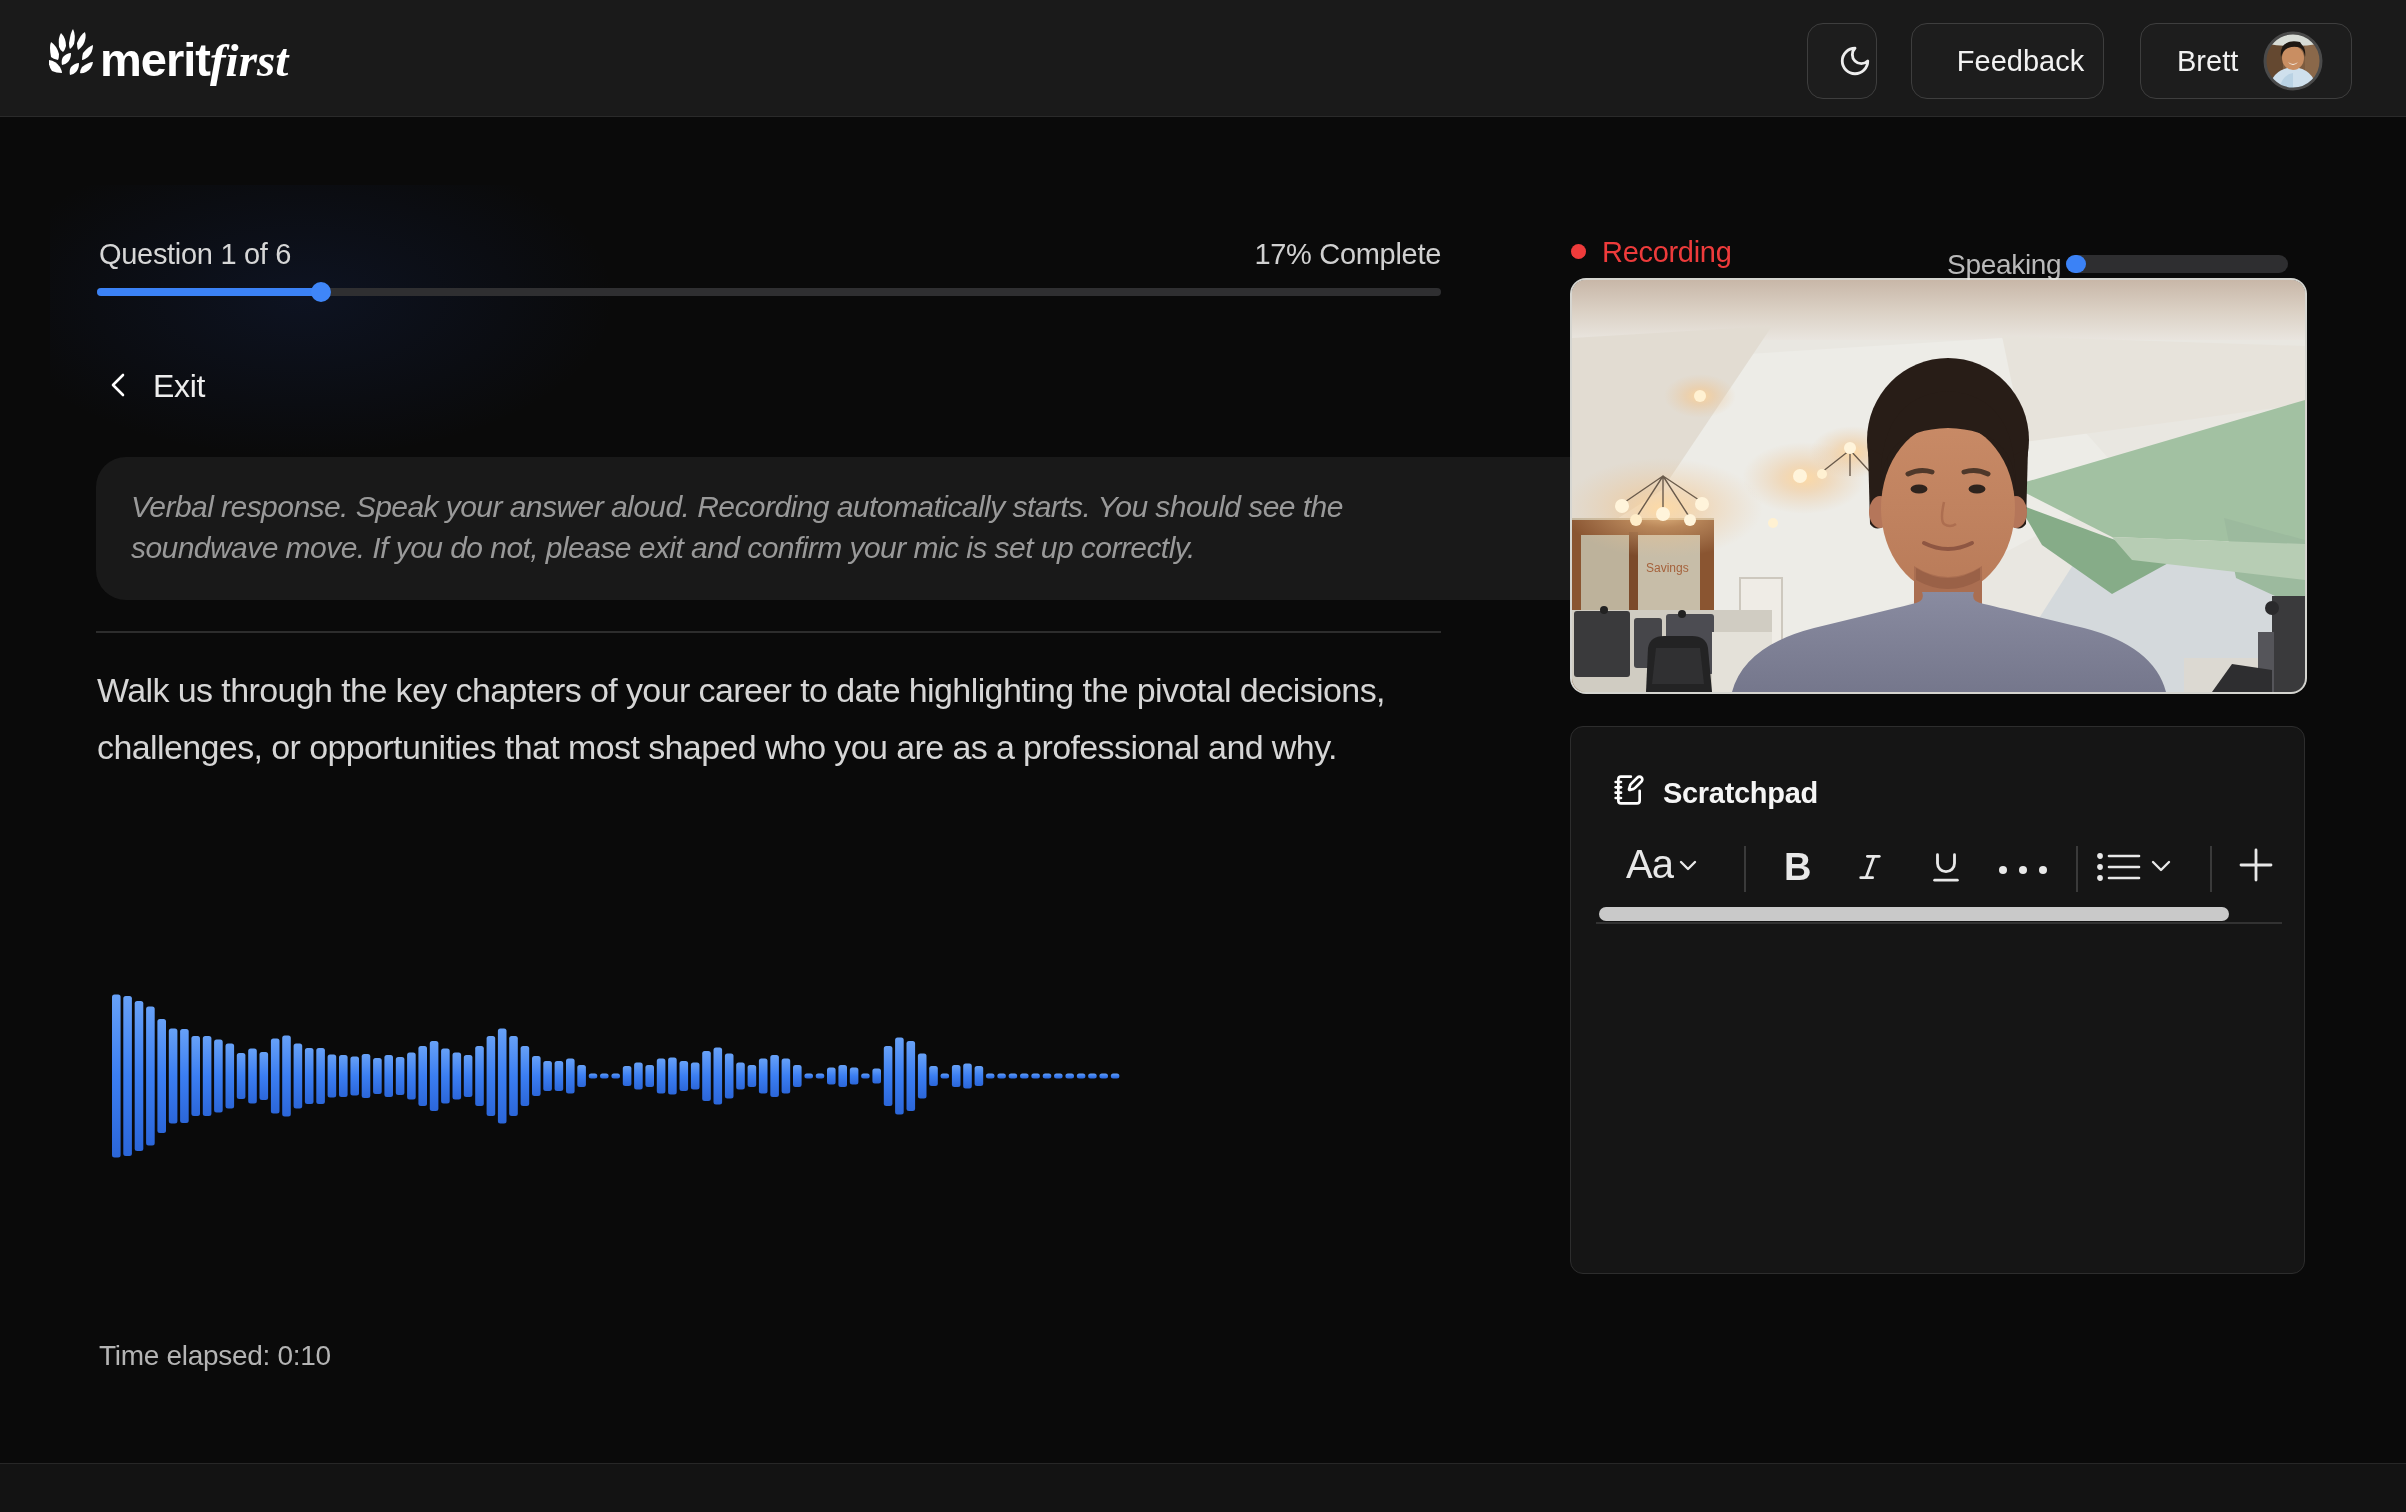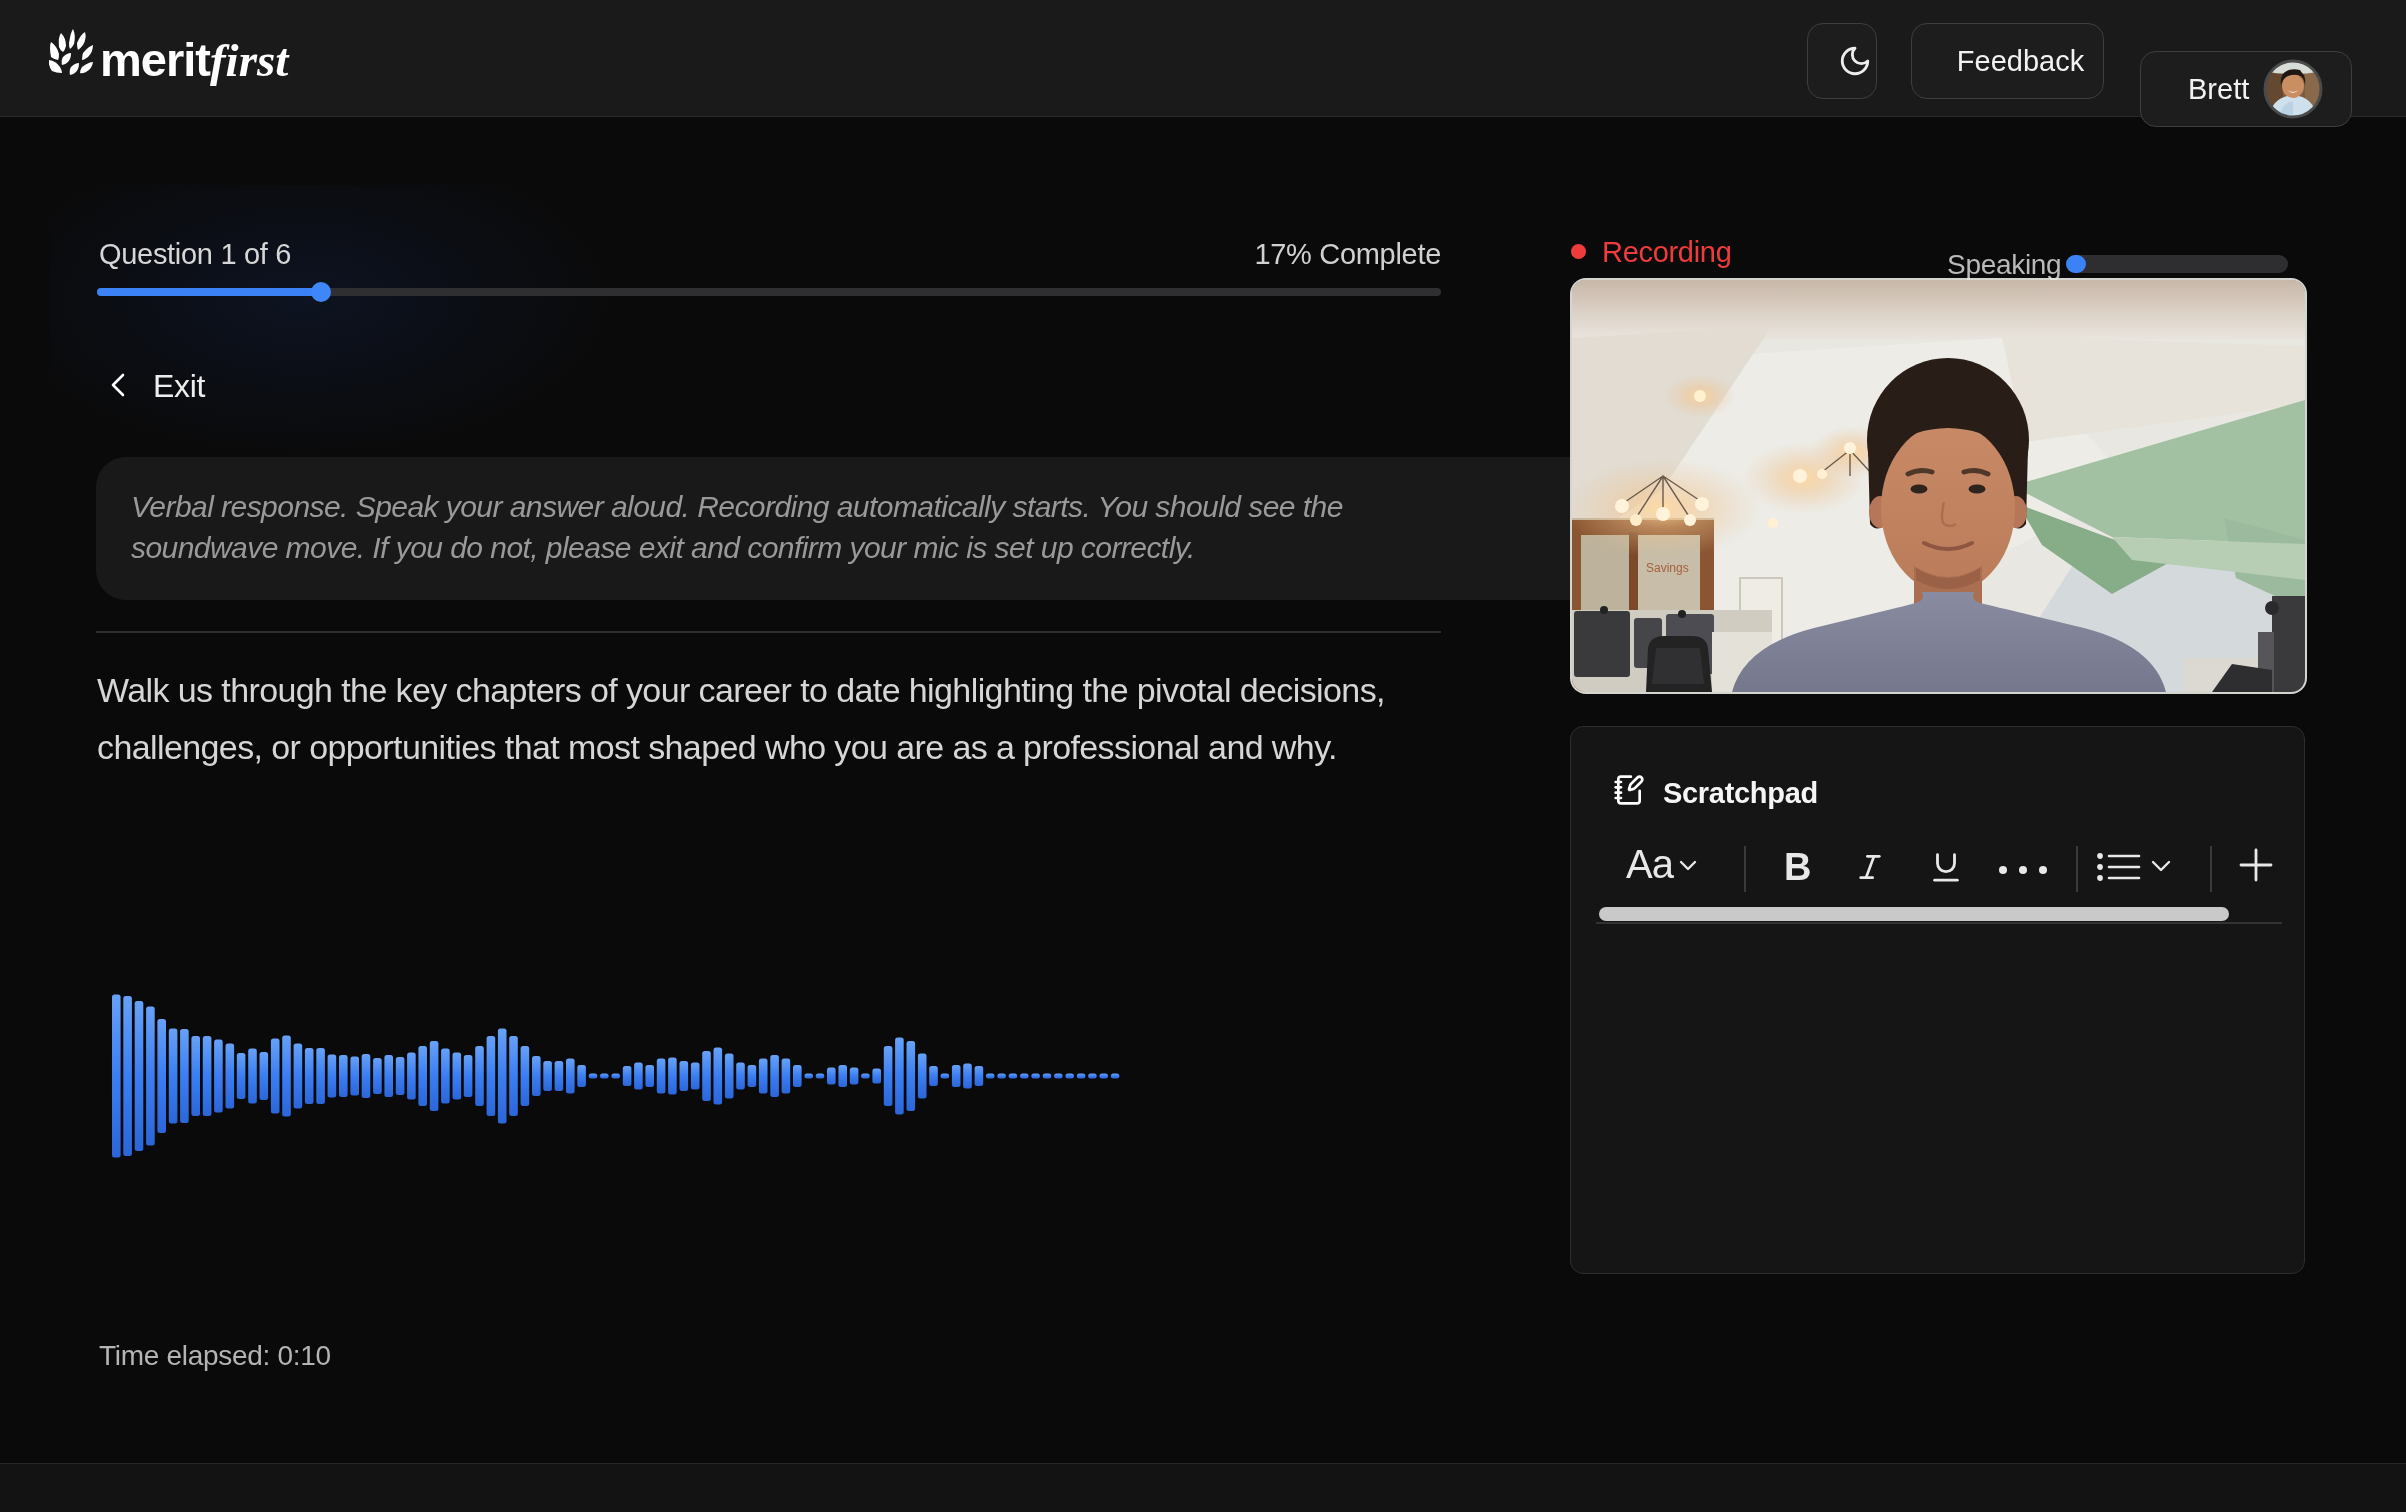--- a/index.html
+++ b/index.html
@@ -342,21 +342,21 @@
  <path d="M22 38 Q26 34 30 34 Q30 40 27 43 Q24 46 21 46 Q20 41 22 38Z"></path>
 </g>
       </svg>
     <div class="abs" style="left:100px; top:32px; font-size:47px; font-weight:bold; color:#fff; letter-spacing:-1px;">merit<span style="font-family:'Liberation Serif',serif; font-style:italic; font-weight:600; letter-spacing:0;">first</span></div>
     <div class="hbtn" style="left:1807px; width:70px;">
       <svg width="34" height="34" viewBox="0 0 24 24" fill="none" stroke="#ededed" stroke-width="2" stroke-linecap="round" stroke-linejoin="round">
           <path d="M12 3a6 6 0 0 0 9 9 9 9 0 1 1-9-9Z"></path>
         </svg>
     </div>
     <div class="hbtn" style="left:1911px; width:193px;">Feedback</div>
-    <div class="hbtn" style="left:2140px; width:212px; justify-content:flex-start; padding-left:47px;margin-top:28px;">Brett
+    <div class="hbtn" style="left:2140px; width:212px; justify-content:flex-start; padding-left:36px;">Brett
       <svg class="abs" style="left:122px; top:7px;" width="60" height="60" viewBox="0 0 60 60">
         <defs>
             <clipPath id="avc">
               <circle cx="30" cy="30" r="28"></circle>
             </clipPath>
           </defs>
         <g clip-path="url(#avc)">
           <rect width="60" height="60" fill="#7d5c40"></rect>
           <rect x="0" y="0" width="20" height="60" fill="#644830"></rect>
           <rect x="42" y="0" width="18" height="60" fill="#8a684a"></rect>

